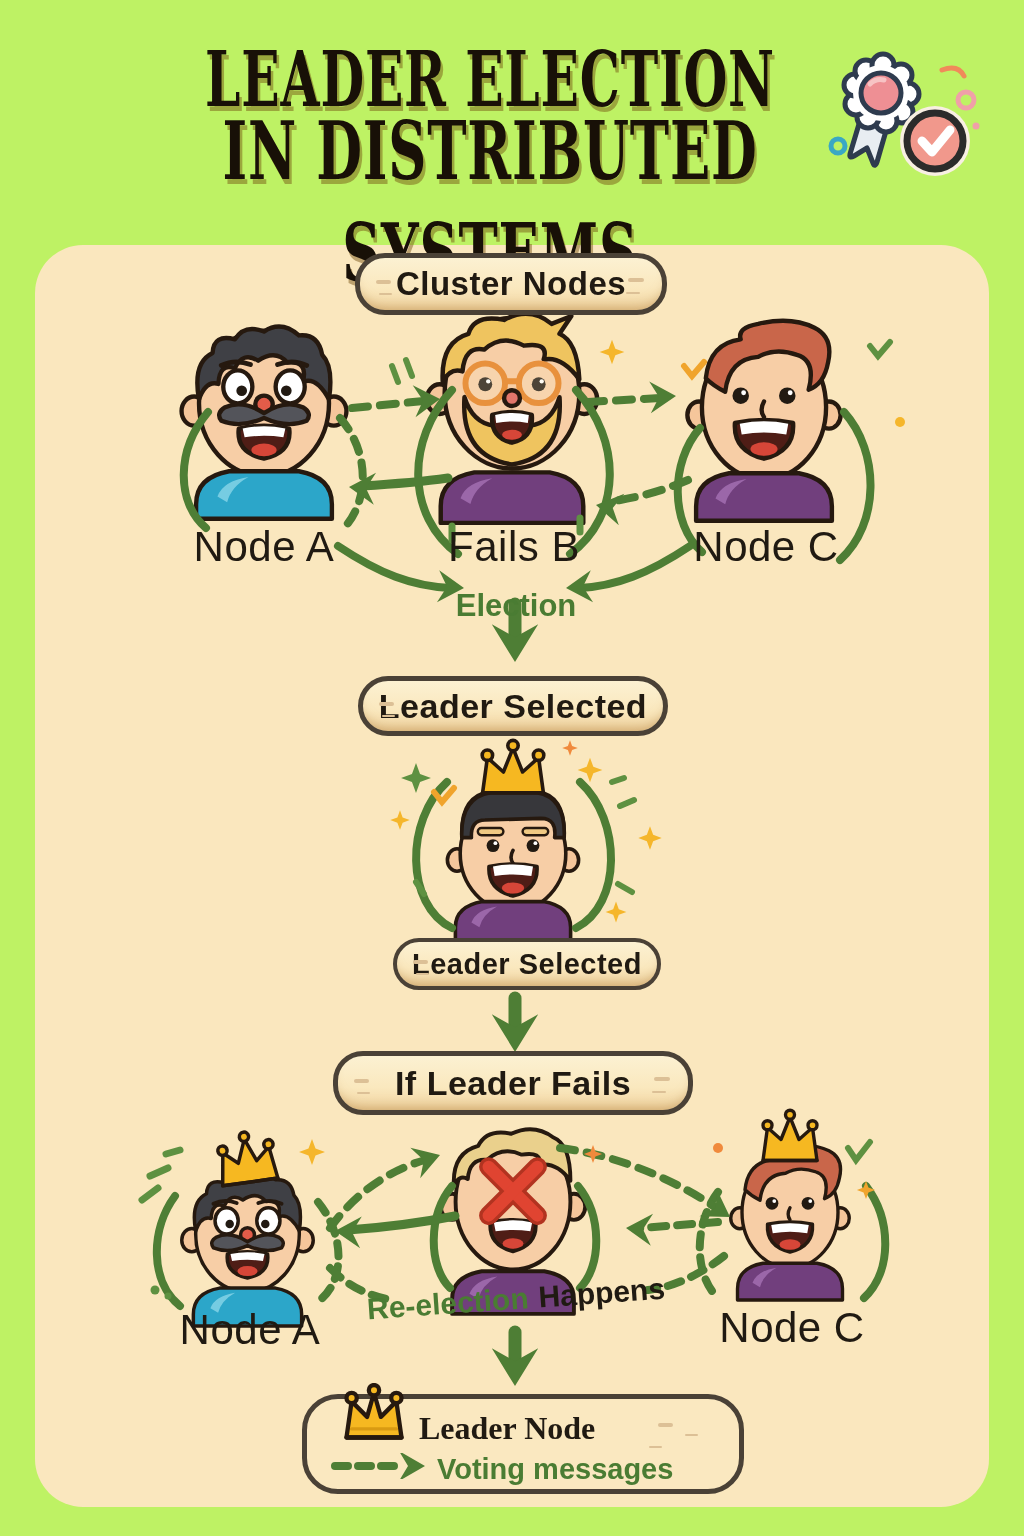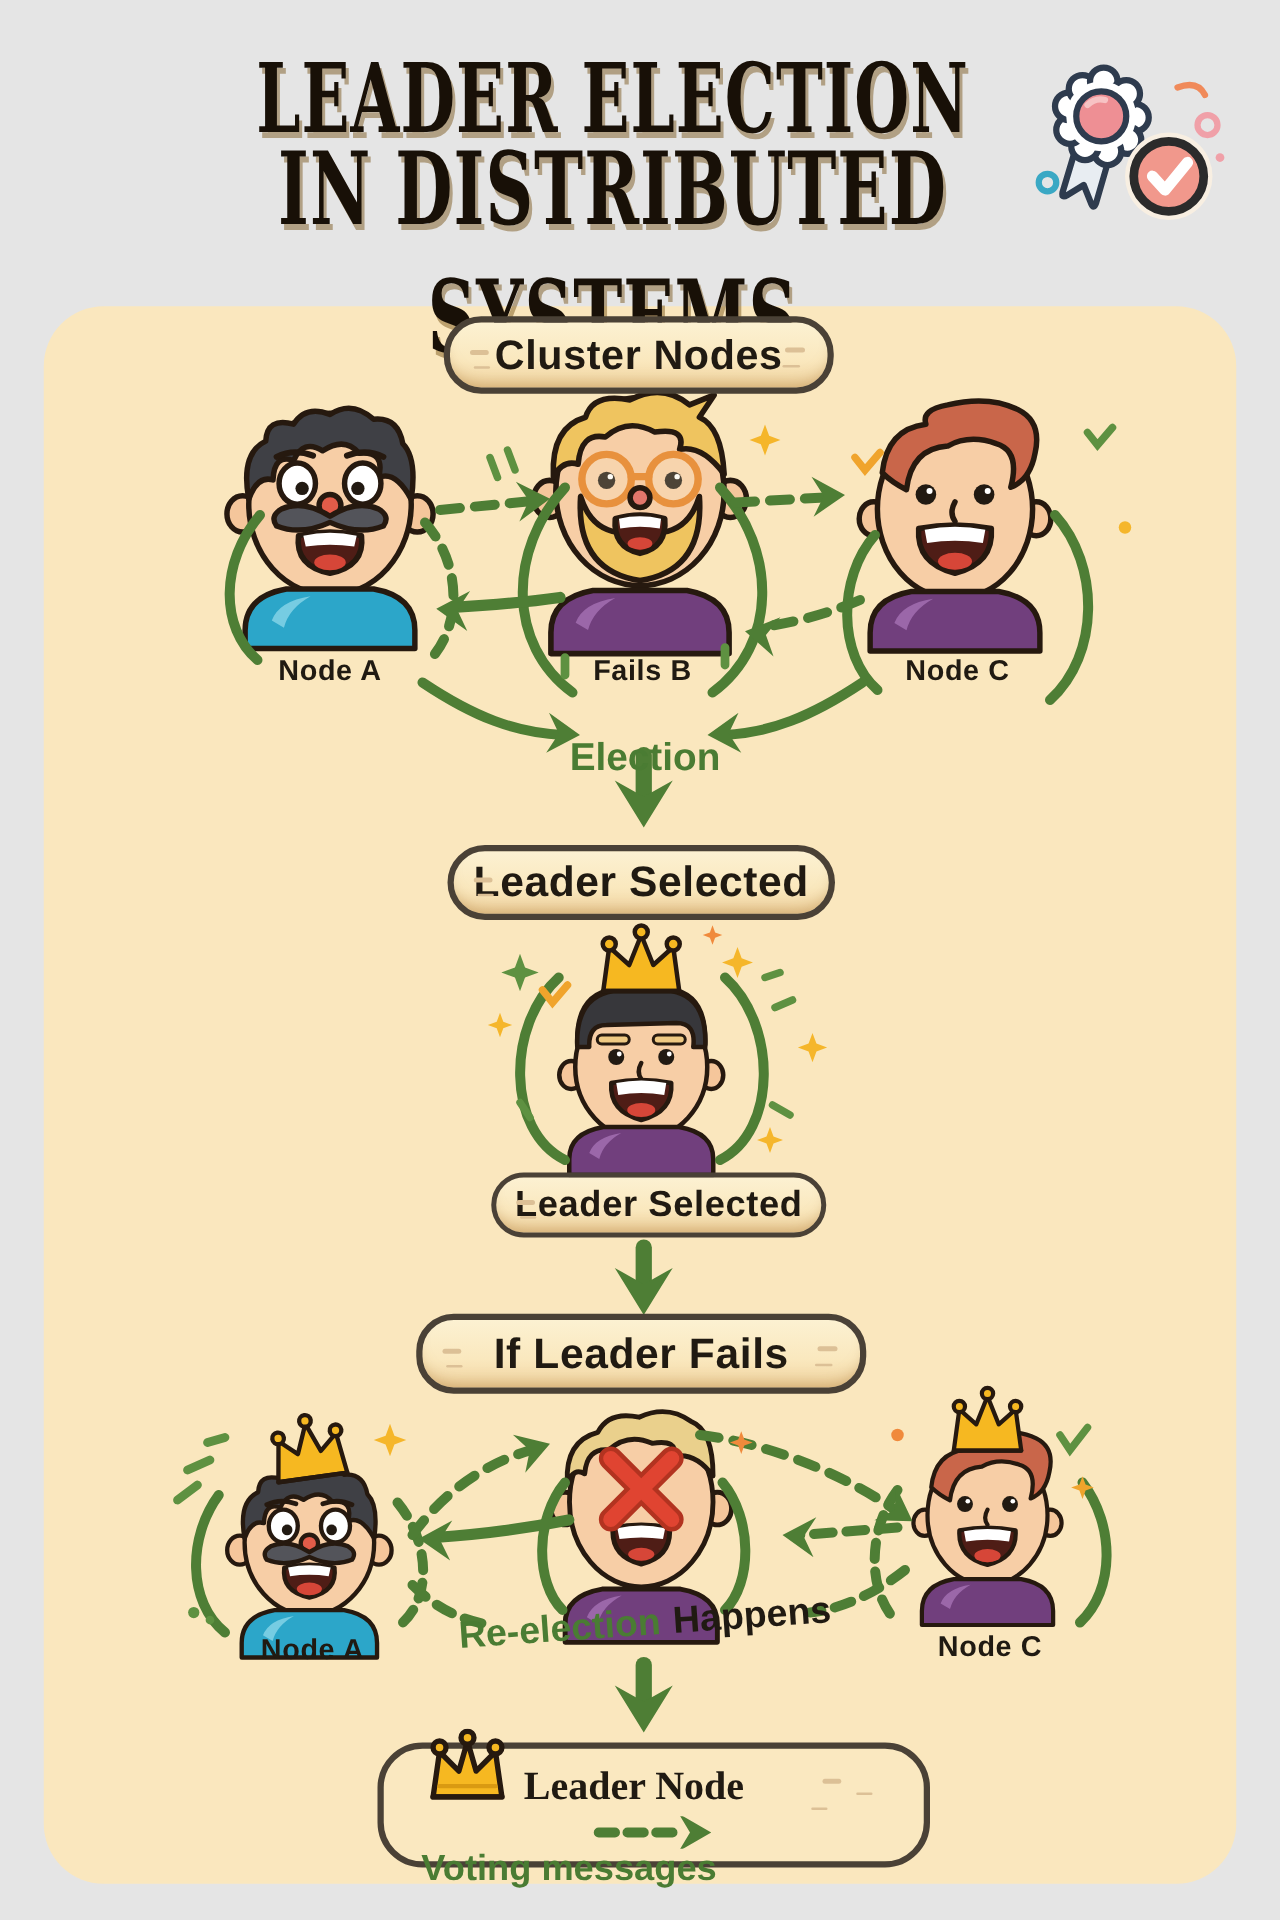--- a/index.html
+++ b/index.html
@@ -1,16 +1,16 @@
 <!DOCTYPE html>
 <html><head>
 <meta charset="utf-8">
 <style>
   html,body{margin:0;padding:0;background:#F8B62D;}
-  .stage{position:relative;width:1024px;height:1536px;background:#e5e5e5;overflow:hidden;
+  .stage{position:relative;width:1024px;height:1536px;background:#bef264;overflow:hidden;
          font-family:"Liberation Sans",sans-serif;}
   
   .title{position:absolute;left:0;top:40px;width:980px;text-align:center;z-index:2;}
   .title .line{display:block;font-family:"DejaVu Serif",serif;font-weight:bold;color:#181007;
     transform:scale(0.80,1.22);transform-origin:center;letter-spacing:1px;
     text-shadow:3px 4px 0 rgba(112,76,14,0.45);}
   .title .l1{font-size:63px;line-height:78px;}
   .title .l2{font-size:66px;line-height:84px;}
   
   .panel{position:absolute;left:35px;top:245px;width:954px;height:1262px;background:#FAE7BE;
@@ -19,39 +19,39 @@
   .banner{position:absolute;box-sizing:border-box;border:5px solid #4A4136;border-radius:30px;
     background:linear-gradient(180deg,#FCF1D2 0%,#FAE8BE 58%,#F1D5A2 100%);
     box-shadow:inset 0 -10px 12px -8px rgba(176,128,62,.55);
     display:flex;align-items:center;justify-content:center;
     font-weight:bold;color:#201A12;z-index:6;letter-spacing:.5px;}
   .banner::before{content:"";position:absolute;left:16px;top:42%;width:15px;height:4px;border-radius:3px;
     background:#DCC096;box-shadow:2px 12px 0 -1px #DCC096;}
   .banner.marks-right::after{content:"";position:absolute;right:18px;top:38%;width:16px;height:4px;border-radius:3px;
     background:#DCC096;box-shadow:-3px 13px 0 -1px #DCC096;}
   
-  .nlabel{position:absolute;transform:translateX(-50%);font-weight:bold;font-size:23px;
+  .nlabel{position:absolute;transform:translateX(-50%);font-weight:normal;font-size:42px;
     color:#201A12;z-index:7;white-space:nowrap;letter-spacing:.5px;}
   .election{position:absolute;transform:translateX(-50%);font-weight:bold;font-size:31px;
     color:#4A7C33;z-index:7;white-space:nowrap;}
   .reelect{position:absolute;left:516px;top:1282px;transform:translateX(-50%) rotate(-4deg);
     font-weight:bold;font-size:30px;z-index:7;white-space:nowrap;}
   .reelect .g{color:#4A7C33;} .reelect .b{color:#201A12;margin-left:10px;}
   
   .avatar{position:absolute;z-index:4;overflow:visible;}
   .overlay{position:absolute;left:0;top:0;width:1024px;height:1536px;z-index:5;pointer-events:none;}
   .award{position:absolute;left:822px;top:42px;width:168px;height:150px;z-index:3;}
   
   .legend{position:absolute;left:302px;top:1394px;width:442px;height:100px;box-sizing:border-box;
     border:5px solid #4A4136;border-radius:36px;background:#FAE8C0;z-index:6;}
   .legend::after{content:"";position:absolute;right:66px;top:24px;width:15px;height:4px;border-radius:3px;
     background:#DCC096;box-shadow:26px 10px 0 -1px #DCC096,-10px 22px 0 -1px #DCC096;}
   .legend .crown-wrap{position:absolute;left:24px;top:-16px;width:86px;height:66px;}
   .legend .row1{position:absolute;left:112px;top:11px;font-weight:bold;font-size:32px;color:#201A12;font-family:Liberation Serif, serif;}
-  .legend .row2{position:absolute;left:22px;top:54px;display:flex;align-items:flex-end;flex-direction:column;}
+  .legend .row2{position:absolute;left:22px;top:54px;display:flex;align-items:flex-start;}
   .legend .row2 .vlabel{font-weight:bold;font-size:29px;color:#4A7C33;margin-left:8px;}
 </style>
 </head>
 <body>
 
 <div class="stage">
 
   <div class="title">
     <span class="line l1">LEADER ELECTION</span>
     <span class="line l2">IN DISTRIBUTED SYSTEMS</span>

